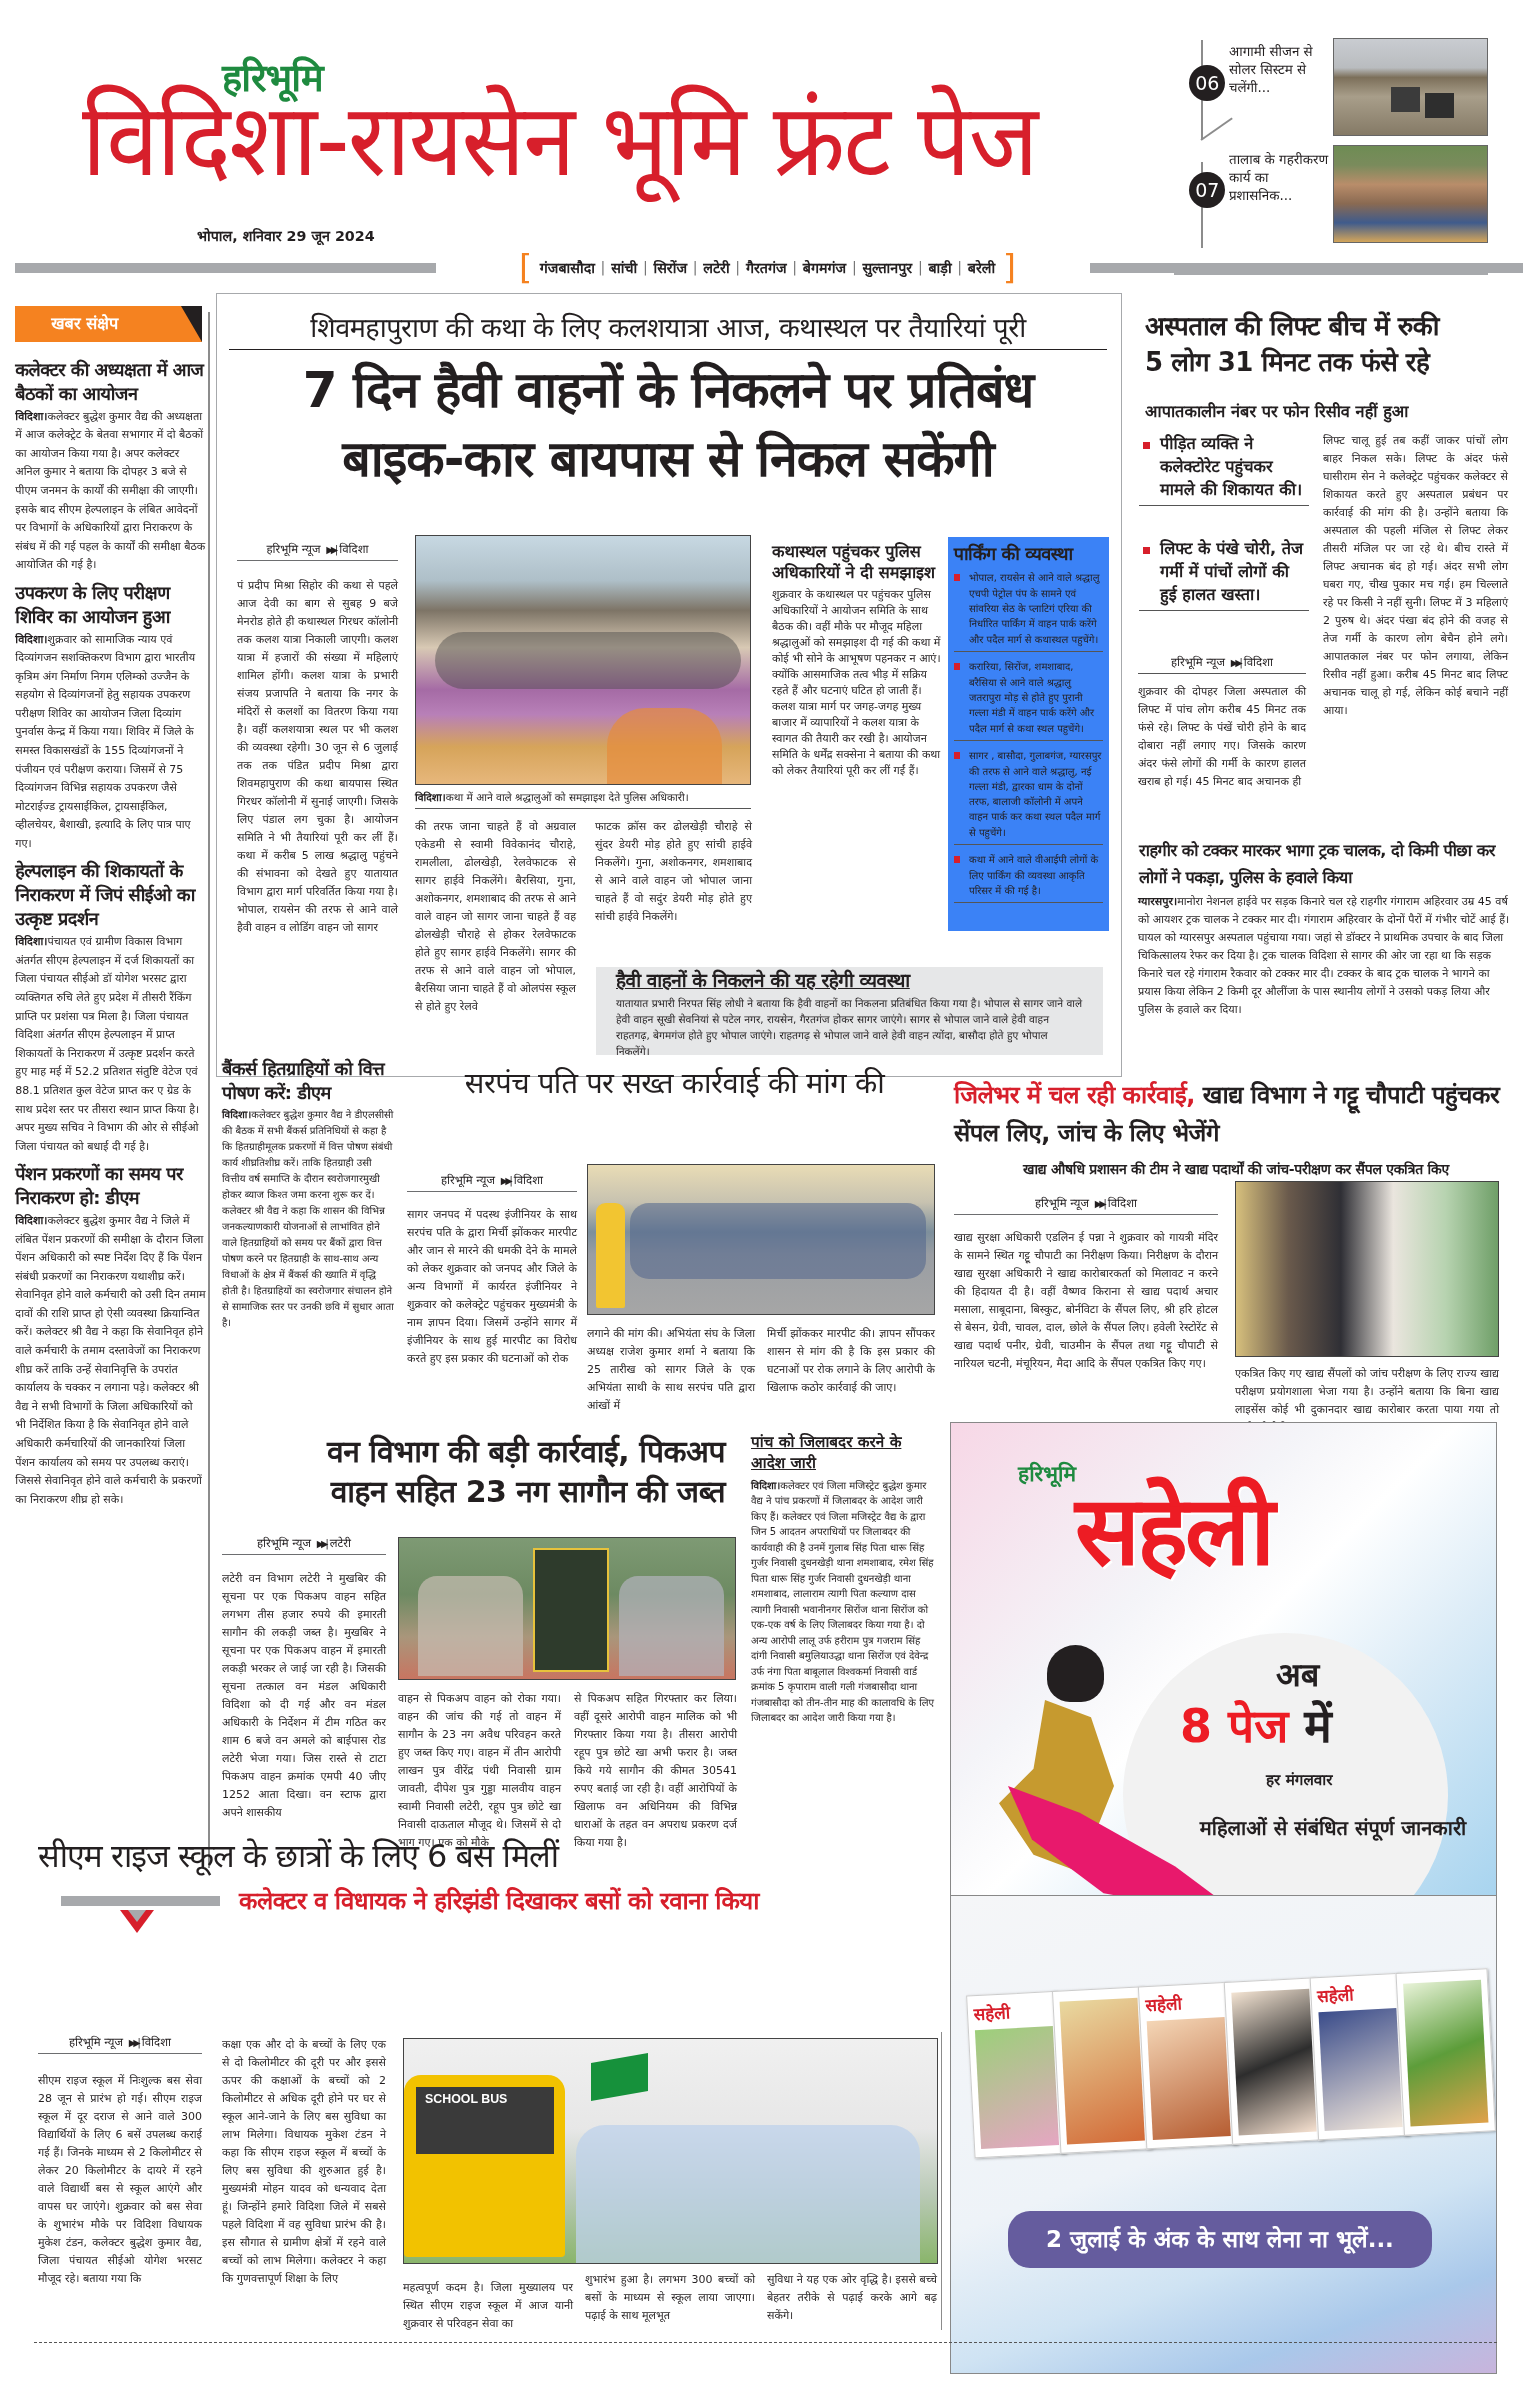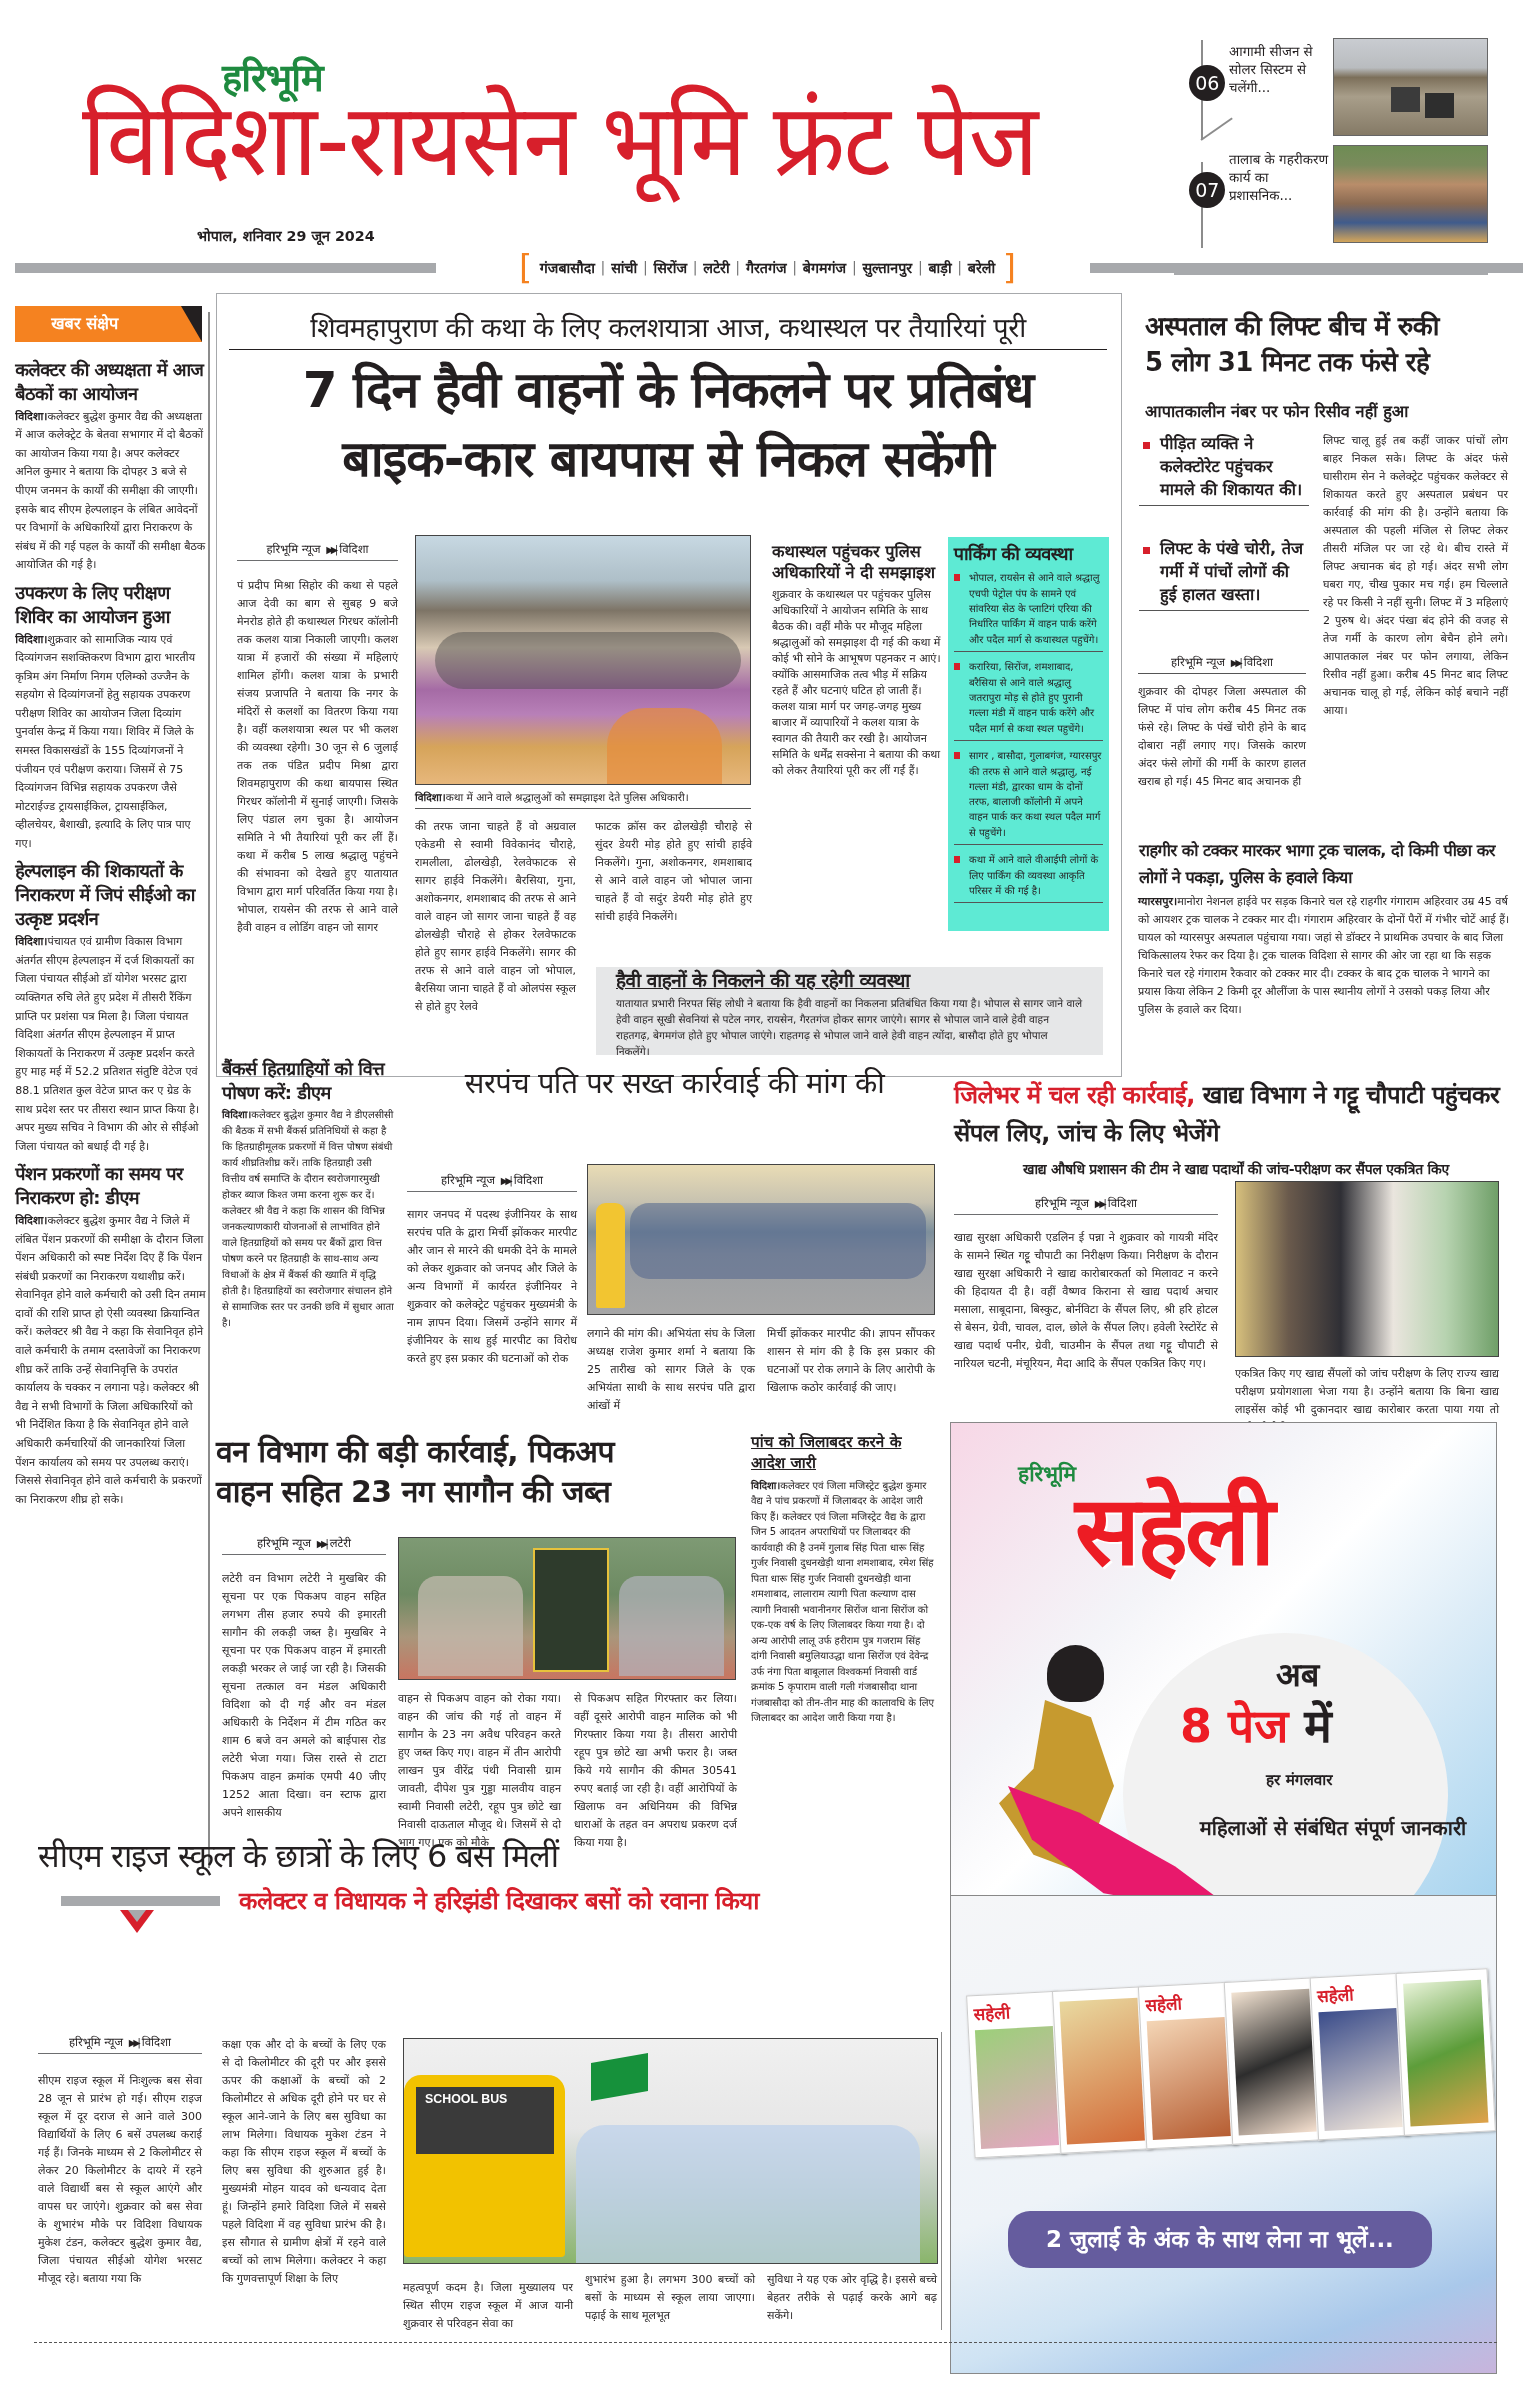--- a/index.html
+++ b/index.html
@@ -39,21 +39,21 @@
   #left-col { left: 15.3px; top: 352px; width: 191px; }
   .lc-hl { font-size: 18px; font-weight: bold; line-height: 24px; margin-top: 5.7px; margin-bottom: 1.9px; letter-spacing: -0.5px; }
   .lc-body { font-size: 11px; line-height: 18.6px; }
   .lc-body b { font-weight: bold; }
 
   
   #main-box { left: 216px; top: 293px; width: 906px; height: 784px; border: 1.9px solid #a7a9ac; }
   #kicker { left: 229px; top: 308px; width: 878px; font-size: 27px; text-align: center; border-bottom: 1.9px solid #231f20; padding-bottom: 3.8px; white-space: nowrap; letter-spacing: -0.5px; }
   #mainhl { left: 229px; top: 356px; width: 878px; font-size: 50px; text-align: center; line-height: 69px; letter-spacing: -1px; }
 
-  .parking { left: 948px; top: 537px; width: 161px; height: 394px; background: #5eead4; padding: 3.8px 5.7px; }
+  .parking { left: 948px; top: 537px; width: 161px; height: 394px; background: #3b82f6; padding: 3.8px 5.7px; }
   .parking h3 { font-size: 18px; font-weight: bold; margin-bottom: 5.7px; letter-spacing: -0.5px; }
   .parking .pitem { position: relative; padding-left: 15.3px; font-size: 10px; line-height: 15.3px; border-bottom: 1px solid #555; padding-bottom: 3.8px; margin-bottom: 7.6px; }
   .parking .pitem:before { content: ""; position: absolute; left: 0; top: 3.8px; width: 6.7px; height: 6.7px; background: #d71f2b; }
 
   .heavybox { left: 596px; top: 967px; width: 507px; height: 88px; background: #e6e7e8; padding: 0 20px; }
   .heavybox h4 { font-size: 19px; font-weight: bold; text-decoration: underline; letter-spacing: -0.5px; margin-bottom: 1.9px; }
   .heavybox p { font-size: 10.5px; line-height: 16px; }
 
   
   #lift-hl { left: 1145px; top: 308px; width: 365px; font-size: 26px; font-weight: bold; line-height: 36px; letter-spacing: -0.5px; }
@@ -247,21 +247,21 @@
 
 <div class="abs" id="jile-hl"><span class="red">जिलेभर में चल रही कार्रवाई,</span> <span>खाद्य विभाग ने गट्टू चौपाटी पहुंचकर सेंपल लिए, जांच के लिए भेजेंगे</span></div>
 <div class="abs" id="jile-sub">खाद्य औषधि प्रशासन की टीम ने खाद्य पदार्थों की जांच-परीक्षण कर सैंपल एकत्रित किए</div>
 <div class="abs byline" style="left:954px;top:1195px;width:264px;">
   <span>हरिभूमि न्यूज</span><span class="arrow">▶▶|</span><span>विदिशा</span>
 </div>
 <div class="abs body-text" style="left:954px;top:1229px;width:264px;">खाद्य सुरक्षा अधिकारी एडलिन ई पन्ना ने शुक्रवार को गायत्री मंदिर के सामने स्थित गट्टू चौपाटी का निरीक्षण किया। निरीक्षण के दौरान खाद्य सुरक्षा अधिकारी ने खाद्य कारोबारकर्ता को मिलावट न करने की हिदायत दी है। वहीं वैष्णव किराना से खाद्य पदार्थ अचार मसाला, साबूदाना, बिस्कुट, बोर्नविटा के सैंपल लिए, श्री हरि होटल से बेसन, ग्रेवी, चावल, दाल, छोले के सैंपल लिए। हवेली रेस्टोरेंट से खाद्य पदार्थ पनीर, ग्रेवी, चाउमीन के सैंपल तथा गट्टू चौपाटी से नारियल चटनी, मंचूरियन, मैदा आदि के सैंपल एकत्रित किए गए।</div>
 <div class="photo" style="left:1235px;top:1181px;width:264px;height:176px;background:linear-gradient(90deg,#d7c07d 0%,#6a5a4c 20%,#2f2f35 40%,#eae5de 60%,#b7d3b0 80%,#6f9f68 100%);"></div>
 <div class="abs body-text" style="left:1235px;top:1365px;width:264px;">एकत्रित किए गए खाद्य सैंपलों को जांच परीक्षण के लिए राज्य खाद्य परीक्षण प्रयोगशाला भेजा गया है। उन्होंने बताया कि बिना खाद्य लाइसेंस कोई भी दुकानदार खाद्य कारोबार करता पाया गया तो कार्रवाई होगी।</div>
 
-<div class="abs hl" style="left:216px;top:1432px;width:509px;font-size:30px;line-height:40px;text-align:left;letter-spacing:-0.5px;">
+<div class="abs hl" style="left:216px;top:1432px;width:509px;font-size:30px;line-height:40px;text-align:right;letter-spacing:-0.5px;">
   <div>वन विभाग की बड़ी कार्रवाई, पिकअप</div>
   <div>वाहन सहित 23 नग सागौन की जब्त</div>
 </div>
 <div class="abs byline" style="left:222px;top:1535px;width:164px;">
   <span>हरिभूमि न्यूज</span><span class="arrow">▶▶|</span><span>लटेरी</span>
 </div>
 <div class="abs body-text" style="left:222px;top:1570px;width:164px;">लटेरी वन विभाग लटेरी ने मुखबिर की सूचना पर एक पिकअप वाहन सहित लगभग तीस हजार रुपये की इमारती सागौन की लकड़ी जब्त है। मुखबिर ने सूचना पर एक पिकअप वाहन में इमारती लकड़ी भरकर ले जाई जा रही है। जिसकी सूचना तत्काल वन मंडल अधिकारी विदिशा को दी गई और वन मंडल अधिकारी के निर्देशन में टीम गठित कर शाम 6 बजे वन अमले को बाईपास रोड लटेरी भेजा गया। जिस रास्ते से टाटा पिकअप वाहन क्रमांक एमपी 40 जीए 1252 आता दिखा। वन स्टाफ द्वारा अपने शासकीय</div>
 <div class="photo" style="left:398px;top:1537px;width:338px;height:143px;background:linear-gradient(180deg,#7e9a74 0%,#6d8a62 40%,#a9967b 70%,#c87561 100%);">
   <div class="abs" style="left:134px;top:9.6px;width:76px;height:124px;background:#2e3b2c;border:2.9px solid #e7c23b;"></div>
   <div class="abs" style="left:19px;top:38px;width:105px;height:100px;background:rgba(200,190,180,0.7);border-radius:19px 19px 0 0;"></div>

